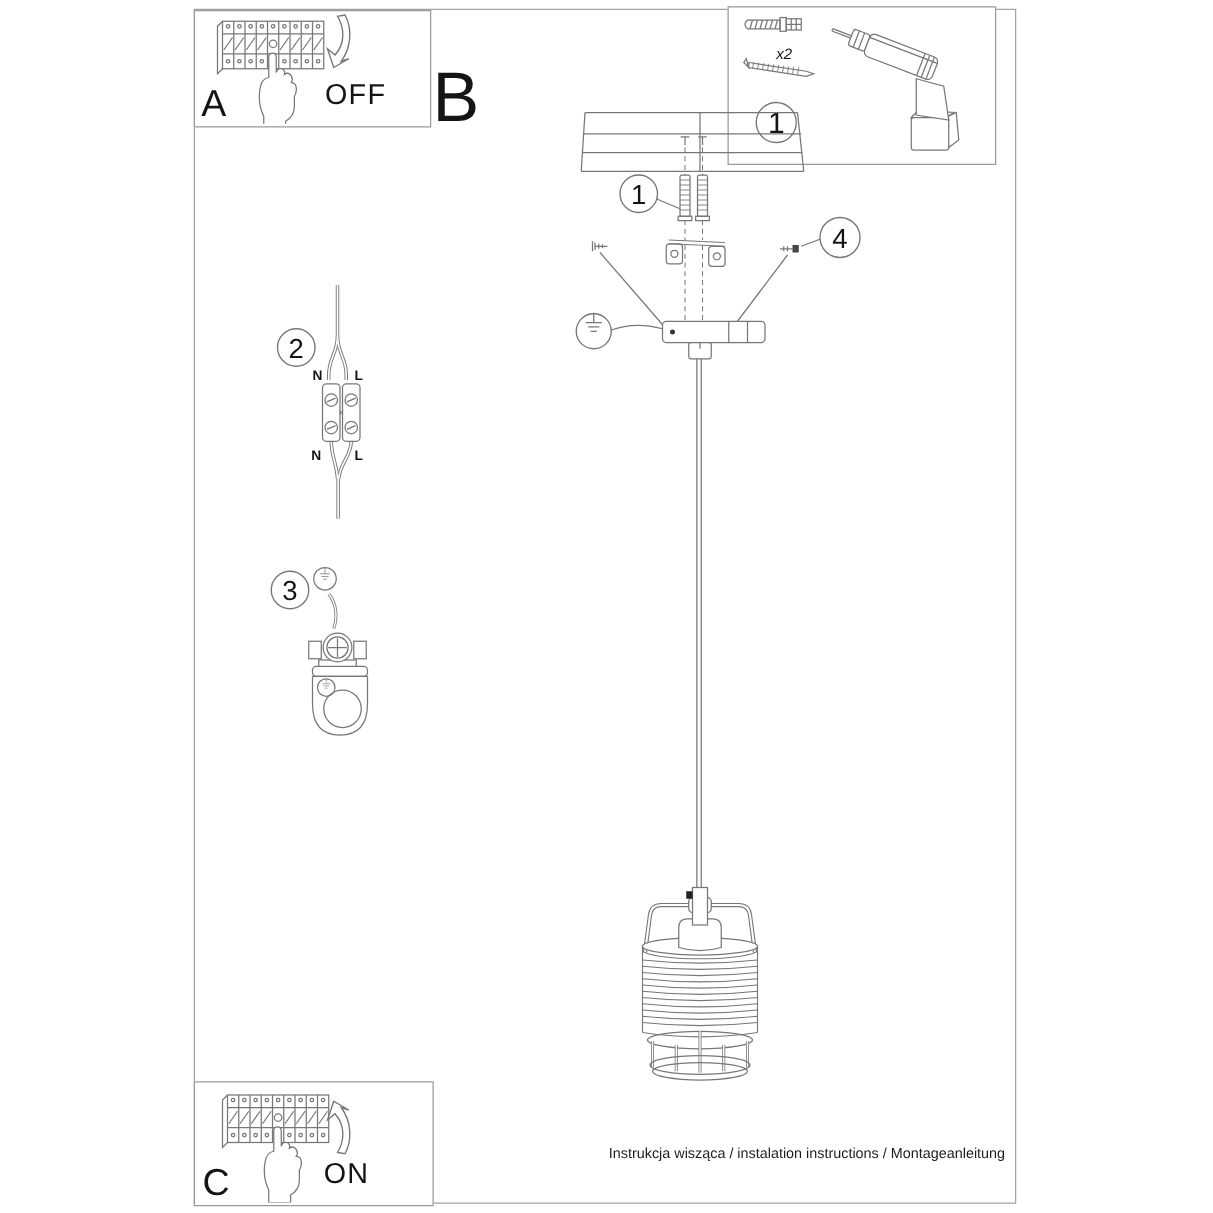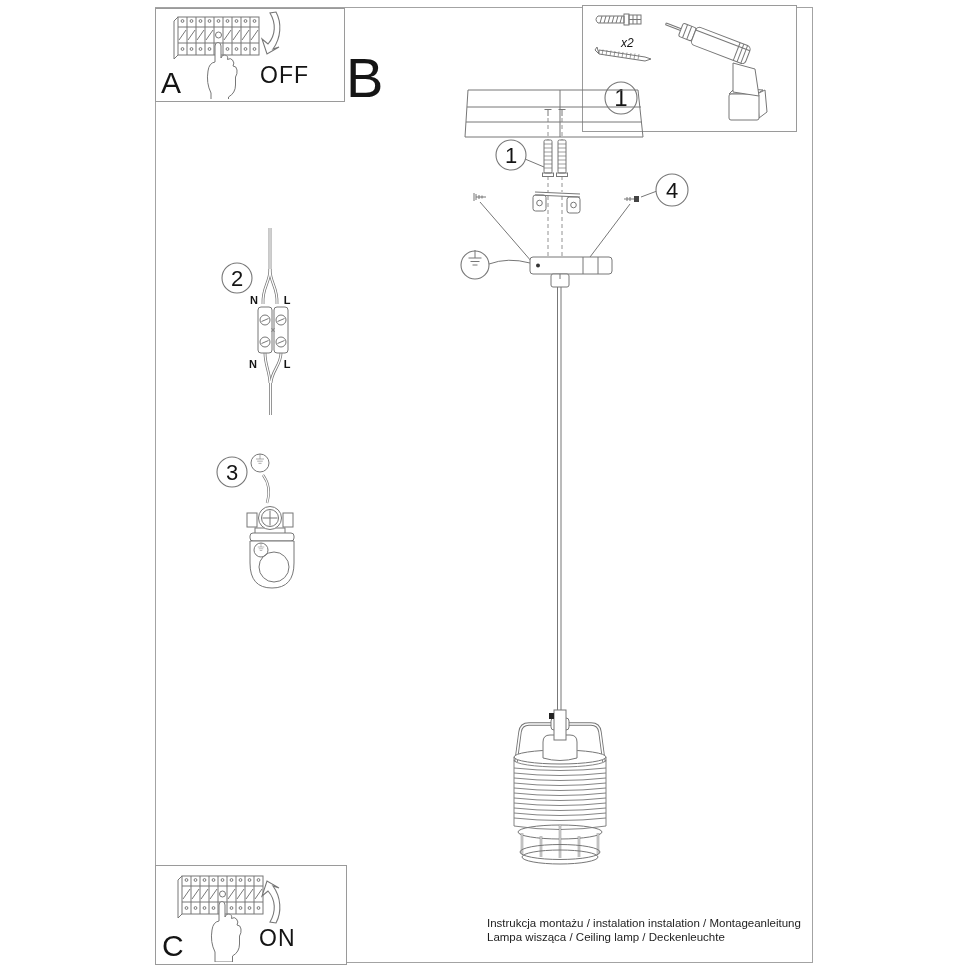--- a/index.html
+++ b/index.html
@@ -411,17 +411,16 @@
       <g transform="translate(22,8)">
           <use href="#fusebox"></use>
         </g>
       <path d="M114,56 C120,46 120,34 112,25 L106,30 L111,15 L123,22 L117,20 C125,31 126,46 120,57 Z" fill="#fff" stroke="#777" stroke-width="1.1"></path>
       <text class="act" x="103" y="80">ON</text>
       <text class="sec" x="6" y="90">C</text>
     </svg>
   </div>
 
   <div class="footer">
-    <div>Instrukcja montażu / instalation instalation / Montageanleitung</div>
-    <div>Lampa wisząca / Ceiling lamp / Deckenleuchte</div>
+    <div>Instrukcja wisząca / instalation instructions / Montageanleitung</div>
   </div>
 
 </div>
 
 </body></html>

